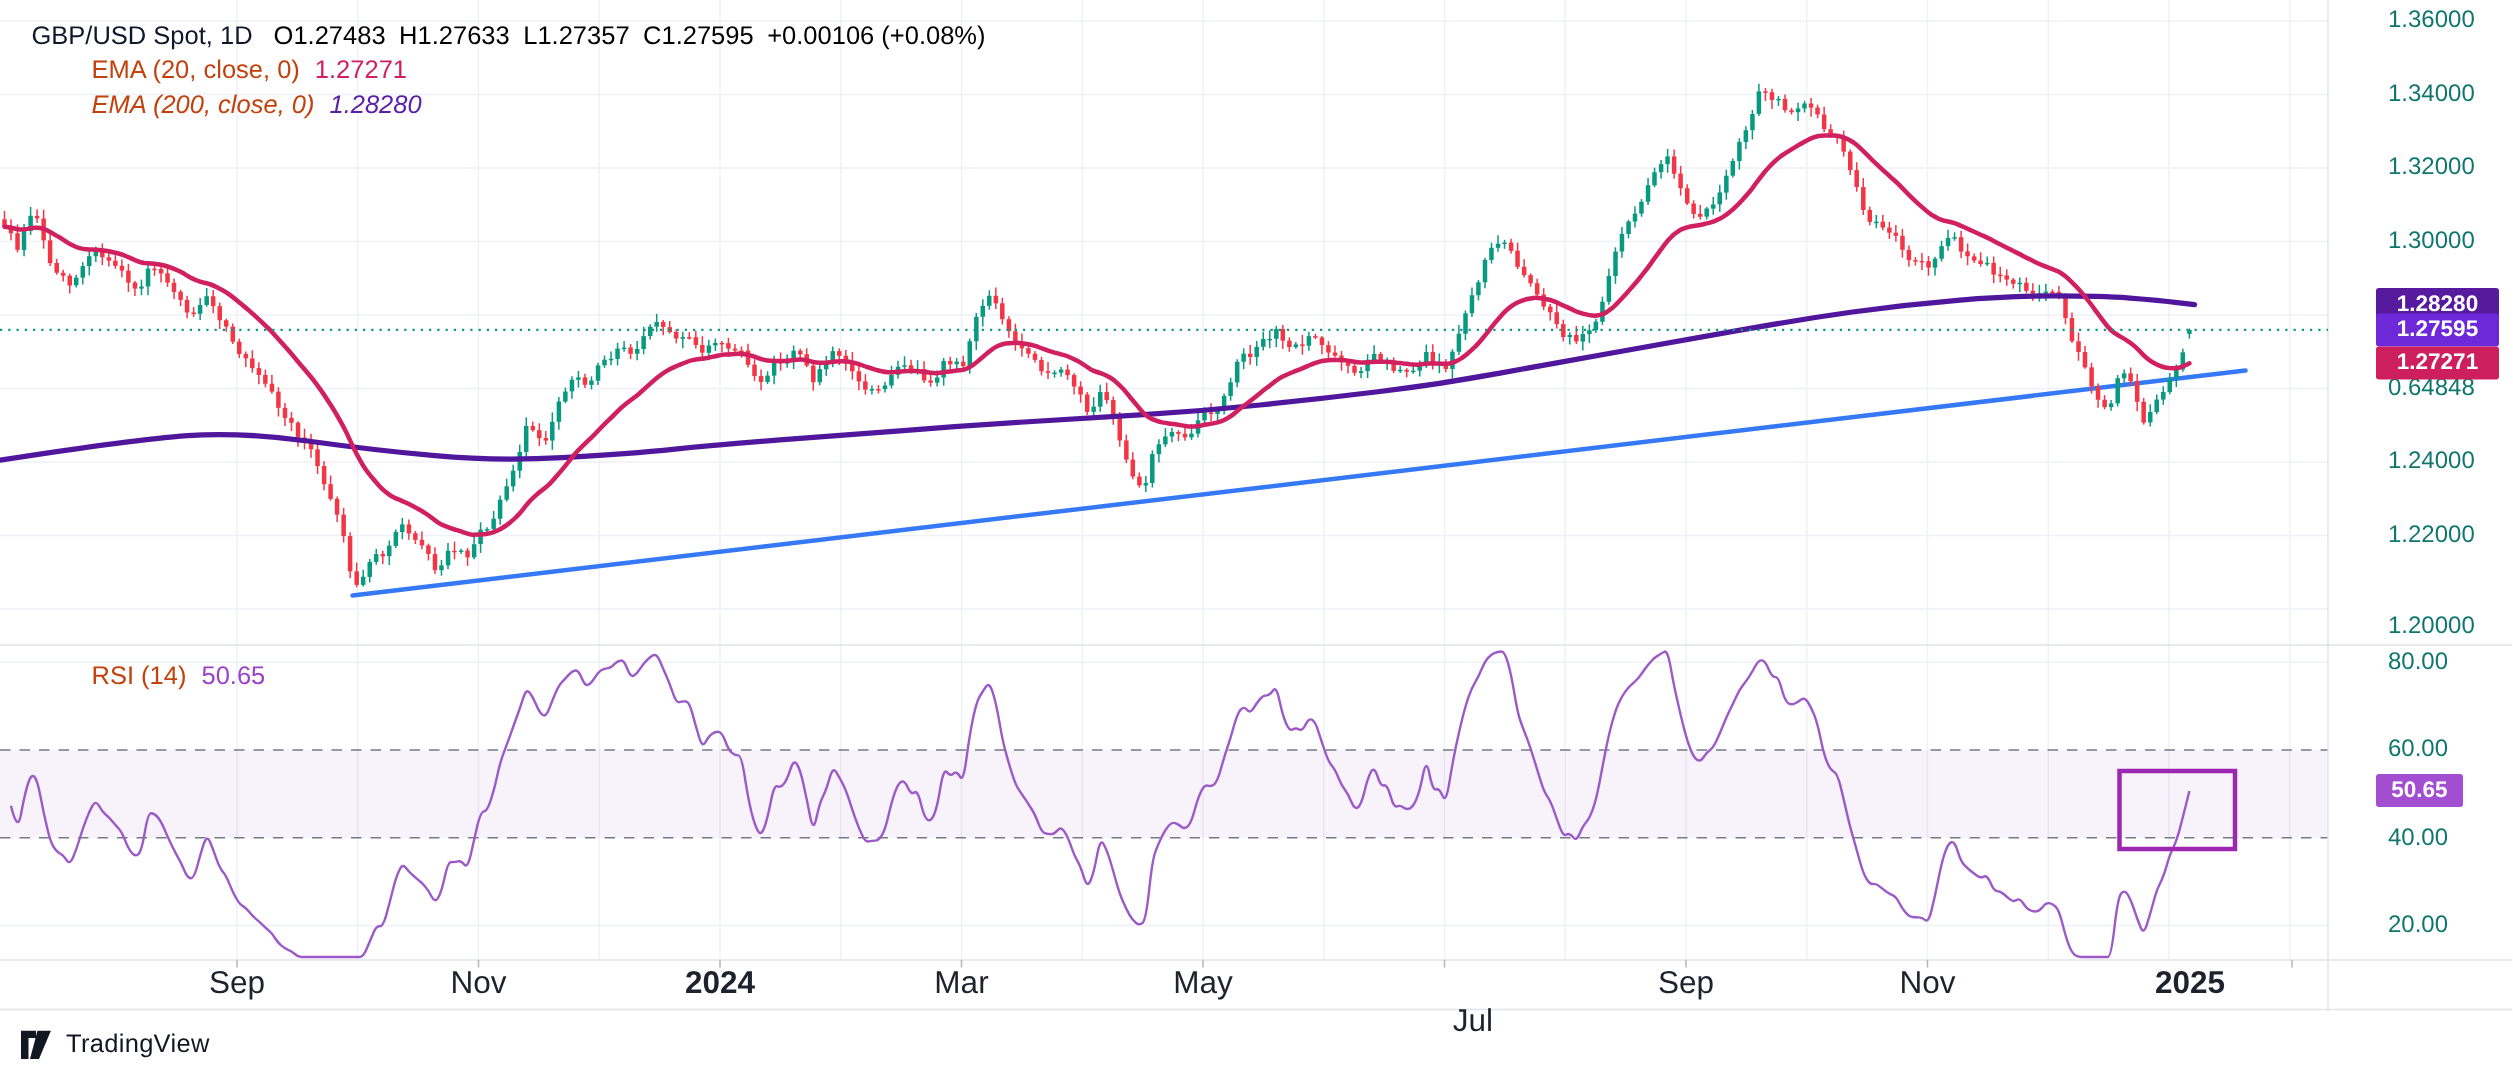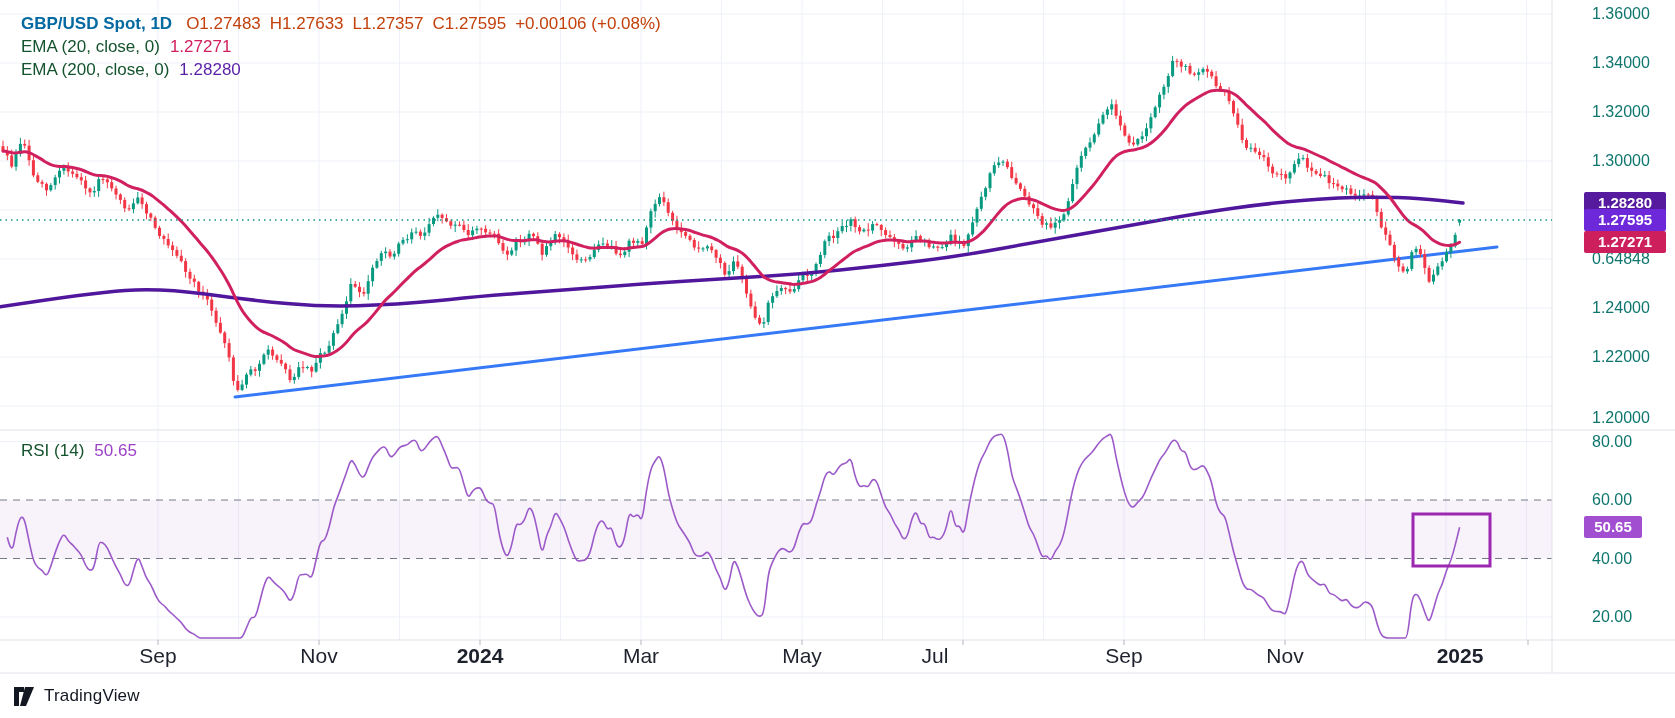--- a/index.html
+++ b/index.html
@@ -1,22 +1,22 @@
 <!DOCTYPE html>
 <html><head>
 <meta charset="utf-8">
 <style>
   html,body{margin:0;padding:0;background:#fff;}
   #app{position:relative;width:1675px;height:718px;background:#fff;overflow:hidden;
        font-family:"Liberation Sans",sans-serif;color:#131722;}
   #chart-svg{position:absolute;left:0;top:0;}
   .legend{position:absolute;left:21px;font-size:17px;white-space:nowrap;z-index:5;}
-  .legend .sym{color:#0369a1;margin-right:14px;font-weight:bold;}
-  .legend .ohlc-item{color:#c2410c;margin-right:9px;}
-  .legend .lbl{color:#14532d;margin-right:10px;}
+  .legend .sym{color:#0f172a;margin-right:14px;}
+  .legend .ohlc-item{color:#000000;margin-right:9px;}
+  .legend .lbl{color:#c2410c;margin-right:10px;margin-left:40px;}
   .v-ema20{color:#d1205f;}
   .v-ema200{color:#5a1fa8;}
   .v-rsi{color:#9c42c8;}
   .axis-label{position:absolute;left:1592px;font-size:16px;color:#0f766e;line-height:20px;z-index:4;}
   .badge{position:absolute;left:1584px;width:82px;height:22px;line-height:22px;border-radius:2px;
          text-align:center;color:#fff;font-size:15px;font-weight:700;z-index:6;}
   .rsi-badge{width:58px;}
   .time-label{position:absolute;top:646px;transform:translateX(-50%);font-size:21px;
               color:#1e222d;line-height:20px;z-index:4;white-space:nowrap;}
   .time-label.bold{font-weight:700;}
@@ -755,21 +755,21 @@
       <path d="M7.3,537.2Q11.7,555.1 13.9,543.4Q16.0,531.7 18.2,523.9Q20.4,516.0 22.6,517.5Q24.7,519.1 26.9,530.5Q29.1,542.0 31.3,551.4Q33.4,560.9 35.6,564.4Q37.8,567.9 40.0,569.0Q42.1,570.0 44.3,573.4Q46.5,576.8 48.7,571.7Q50.8,566.6 53.0,559.5Q55.2,552.3 57.4,546.6Q59.5,540.9 61.7,537.1Q63.9,533.3 66.0,537.2Q68.2,541.2 70.4,543.0Q72.6,544.7 74.7,547.3Q76.9,549.9 79.1,552.3Q81.3,554.7 83.4,560.3Q85.6,565.9 87.8,568.5Q90.0,571.2 92.1,569.6Q94.3,567.9 96.5,555.0Q98.7,542.0 100.8,542.2Q103.0,542.3 105.2,544.9Q107.4,547.5 109.5,552.6Q111.7,557.8 113.9,562.4Q116.0,566.9 118.2,570.7Q120.4,574.4 122.6,579.7Q124.7,584.9 126.9,585.5Q129.1,586.1 131.3,578.2Q133.4,570.3 135.6,563.3Q137.8,556.2 140.0,561.2Q142.1,566.3 144.3,572.6Q146.5,578.9 148.7,581.4Q150.8,583.9 153.0,589.4Q155.2,594.9 157.4,598.7Q159.5,602.6 161.7,603.9Q163.9,605.1 166.1,607.8Q168.2,610.5 170.4,612.4Q172.6,614.2 174.7,616.3Q176.9,618.5 179.1,620.3Q181.3,622.2 183.4,625.5Q185.6,628.8 187.8,630.6Q190.0,632.4 192.1,633.3Q194.3,634.1 196.5,636.0Q198.7,638.0 200.8,638.0Q203.0,638.0 205.2,638.0Q207.4,638.0 209.5,638.0Q211.7,638.0 213.9,638.0Q216.1,638.0 218.2,638.0Q220.4,638.0 222.6,638.0Q224.7,638.0 226.9,638.0Q229.1,638.0 231.3,638.0Q233.4,638.0 235.6,638.0Q237.8,638.0 240.0,638.0Q242.1,638.0 244.3,632.9Q246.5,627.8 248.7,622.5Q250.8,617.1 253.0,617.5Q255.2,617.9 257.4,610.4Q259.5,603.0 261.7,594.0Q263.9,585.0 266.1,580.3Q268.2,575.6 270.4,578.3Q272.6,581.1 274.8,583.1Q276.9,585.1 279.1,586.8Q281.3,588.4 283.4,591.0Q285.6,593.5 287.8,597.8Q290.0,602.1 292.1,598.5Q294.3,594.9 296.5,584.7Q298.7,574.5 300.8,574.7Q303.0,574.9 305.2,574.3Q307.4,573.7 309.5,576.4Q311.7,579.2 313.9,569.5Q316.1,559.7 318.2,550.5Q320.4,541.3 322.6,540.9Q324.8,540.5 326.9,534.2Q329.1,527.9 331.3,518.0Q333.4,508.2 335.6,502.4Q337.8,496.5 340.0,490.6Q342.1,484.6 344.3,478.5Q346.5,472.5 348.7,465.7Q350.8,458.9 353.0,461.7Q355.2,464.5 357.4,469.7Q359.5,474.9 361.7,476.6Q363.9,478.2 366.1,472.6Q368.2,467.0 370.4,461.9Q372.6,456.8 374.8,454.6Q376.9,452.3 379.1,449.9Q381.3,447.4 383.4,447.0Q385.6,446.5 387.8,452.0Q390.0,457.6 392.1,456.5Q394.3,455.4 396.5,451.7Q398.7,448.1 400.8,446.8Q403.0,445.6 405.2,445.4Q407.4,445.2 409.5,442.8Q411.7,440.5 413.9,440.3Q416.1,440.0 418.2,445.9Q420.4,451.8 422.6,450.4Q424.8,449.0 426.9,445.6Q429.1,442.3 431.3,440.1Q433.5,437.8 435.6,436.8Q437.8,435.7 440.0,440.8Q442.1,445.9 444.3,450.8Q446.5,455.8 448.7,462.3Q450.8,468.8 453.0,468.1Q455.2,467.4 457.4,467.7Q459.5,468.0 461.7,476.1Q463.9,484.3 466.1,491.5Q468.2,498.8 470.4,494.7Q472.6,490.5 474.8,489.1Q476.9,487.7 479.1,487.9Q481.3,488.2 483.5,494.0Q485.6,499.8 487.8,501.7Q490.0,503.6 492.1,503.6Q494.3,503.6 496.5,517.8Q498.7,531.9 500.8,540.8Q503.0,549.7 505.2,553.8Q507.4,557.8 509.5,551.7Q511.7,545.7 513.9,534.3Q516.1,523.0 518.2,524.2Q520.4,525.4 522.6,522.5Q524.8,519.6 526.9,512.9Q529.1,506.1 531.3,509.5Q533.5,513.0 535.6,522.7Q537.8,532.5 540.0,543.9Q542.2,555.4 544.3,545.2Q546.5,534.9 548.7,530.8Q550.8,526.7 553.0,518.9Q555.2,511.0 557.4,514.6Q559.5,518.1 561.7,522.3Q563.9,526.5 566.1,533.2Q568.2,539.9 570.4,546.1Q572.6,552.3 574.8,556.8Q576.9,561.4 579.1,560.9Q581.3,560.4 583.5,560.4Q585.6,560.4 587.8,557.0Q590.0,553.6 592.2,544.2Q594.3,534.9 596.5,528.6Q598.7,522.4 600.8,521.2Q603.0,520.1 605.2,525.0Q607.4,530.0 609.5,528.3Q611.7,526.6 613.9,535.7Q616.1,544.8 618.2,546.4Q620.4,548.1 622.6,543.3Q624.8,538.5 626.9,525.2Q629.1,512.0 631.3,514.9Q633.5,517.7 635.6,515.7Q637.8,513.8 640.0,517.8Q642.2,521.8 644.3,505.6Q646.5,489.5 648.7,478.9Q650.9,468.3 653.0,464.6Q655.2,460.8 657.4,457.7Q659.5,454.6 661.7,461.2Q663.9,467.8 666.1,480.4Q668.2,493.0 670.4,501.1Q672.6,509.3 674.8,516.1Q676.9,522.9 679.1,526.3Q681.3,529.7 683.5,532.8Q685.6,536.0 687.8,539.5Q690.0,542.9 692.2,548.8Q694.3,554.6 696.5,555.4Q698.7,556.2 700.9,556.1Q703.0,555.9 705.2,553.4Q707.4,551.0 709.5,554.2Q711.7,557.5 713.9,563.7Q716.1,570.0 718.2,573.8Q720.4,577.7 722.6,584.9Q724.8,592.1 726.9,587.4Q729.1,582.6 731.3,570.6Q733.5,558.7 735.6,562.5Q737.8,566.3 740.0,573.5Q742.2,580.8 744.3,588.5Q746.5,596.1 748.7,601.2Q750.9,606.2 753.0,609.9Q755.2,613.6 757.4,615.3Q759.6,617.1 761.7,615.3Q763.9,613.6 766.1,593.3Q768.2,573.1 770.4,567.4Q772.6,561.6 774.8,557.3Q776.9,553.0 779.1,550.5Q781.3,548.0 783.5,548.8Q785.6,549.6 787.8,551.3Q790.0,552.9 792.2,550.5Q794.3,548.0 796.5,539.8Q798.7,531.7 800.9,527.3Q803.0,523.0 805.2,523.8Q807.4,524.6 809.6,522.7Q811.7,520.8 813.9,512.7Q816.1,504.7 818.3,498.3Q820.4,491.9 822.6,484.0Q824.8,476.0 826.9,473.3Q829.1,470.6 831.3,473.2Q833.5,475.8 835.6,472.2Q837.8,468.7 840.0,466.1Q842.2,463.6 844.3,463.6Q846.5,463.5 848.7,460.3Q850.9,457.1 853.0,467.2Q855.2,477.3 857.4,482.4Q859.6,487.5 861.7,486.3Q863.9,485.1 866.1,486.3Q868.3,487.5 870.4,483.0Q872.6,478.5 874.8,479.9Q876.9,481.2 879.1,488.2Q881.3,495.1 883.5,501.4Q885.6,507.7 887.8,510.4Q890.0,513.0 892.2,518.3Q894.3,523.5 896.5,526.4Q898.7,529.3 900.9,534.5Q903.0,539.8 905.2,538.3Q907.4,536.8 909.6,527.9Q911.7,518.9 913.9,514.7Q916.1,510.5 918.3,517.4Q920.4,524.4 922.6,523.6Q924.8,522.7 927.0,530.6Q929.1,538.5 931.3,537.6Q933.5,536.7 935.6,538.3Q937.8,539.9 940.0,538.9Q942.2,537.8 944.3,532.7Q946.5,527.6 948.7,516.4Q950.9,505.1 953.0,516.2Q955.2,527.2 957.4,526.3Q959.6,525.3 961.7,530.6Q963.9,535.9 966.1,522.4Q968.3,509.0 970.4,498.6Q972.6,488.2 974.8,479.3Q977.0,470.5 979.1,464.4Q981.3,458.4 983.5,454.8Q985.6,451.2 987.8,446.0Q990.0,440.8 992.2,438.4Q994.3,436.1 996.5,435.3Q998.7,434.6 1000.9,434.3Q1003.0,434.1 1005.2,441.6Q1007.4,449.1 1009.6,462.3Q1011.7,475.5 1013.9,481.5Q1016.1,487.5 1018.3,493.1Q1020.4,498.7 1022.6,506.0Q1024.8,513.2 1027.0,520.3Q1029.1,527.4 1031.3,530.6Q1033.5,533.7 1035.7,539.8Q1037.8,545.9 1040.0,551.8Q1042.2,557.8 1044.3,556.4Q1046.5,555.1 1048.7,558.1Q1050.9,561.2 1053.0,556.0Q1055.2,550.8 1057.4,548.2Q1059.6,545.7 1061.7,539.9Q1063.9,534.1 1066.1,522.8Q1068.3,511.5 1070.4,500.5Q1072.6,489.4 1074.8,481.5Q1077.0,473.5 1079.1,468.8Q1081.3,464.1 1083.5,461.1Q1085.7,458.1 1087.8,456.3Q1090.0,454.5 1092.2,452.0Q1094.3,449.4 1096.5,446.2Q1098.7,443.0 1100.9,440.7Q1103.0,438.4 1105.2,437.1Q1107.4,435.7 1109.6,434.5Q1111.7,433.2 1113.9,445.6Q1116.1,458.0 1118.3,467.3Q1120.4,476.7 1122.6,485.4Q1124.8,494.0 1127.0,499.5Q1129.1,505.0 1131.3,506.5Q1133.5,508.0 1135.7,504.8Q1137.8,501.6 1140.0,500.0Q1142.2,498.3 1144.3,493.8Q1146.5,489.3 1148.7,483.7Q1150.9,478.1 1153.0,473.8Q1155.2,469.5 1157.4,464.6Q1159.6,459.8 1161.7,457.1Q1163.9,454.4 1166.1,451.1Q1168.3,447.7 1170.4,443.7Q1172.6,439.8 1174.8,440.3Q1177.0,440.9 1179.1,446.2Q1181.3,451.5 1183.5,451.4Q1185.7,451.2 1187.8,459.3Q1190.0,467.4 1192.2,468.8Q1194.4,470.2 1196.5,469.0Q1198.7,467.9 1200.9,466.3Q1203.0,464.8 1205.2,468.0Q1207.4,471.3 1209.6,476.9Q1211.7,482.4 1213.9,493.2Q1216.1,503.9 1218.3,508.7Q1220.4,513.4 1222.6,514.5Q1224.8,515.5 1227.0,524.1Q1229.1,532.7 1231.3,542.3Q1233.5,552.0 1235.7,559.2Q1237.8,566.5 1240.0,574.5Q1242.2,582.5 1244.4,586.0Q1246.5,589.5 1248.7,589.3Q1250.9,589.1 1253.0,590.9Q1255.2,592.7 1257.4,594.3Q1259.6,595.8 1261.7,596.8Q1263.9,597.7 1266.1,601.8Q1268.3,605.8 1270.4,608.4Q1272.6,611.1 1274.8,611.3Q1277.0,611.6 1279.1,611.6Q1281.3,611.6 1283.5,613.4Q1285.7,615.2 1287.8,606.4Q1290.0,597.6 1292.2,586.4Q1294.4,575.2 1296.5,568.8Q1298.7,562.3 1300.9,561.5Q1303.1,560.7 1305.2,567.7Q1307.4,574.6 1309.6,576.7Q1311.7,578.8 1313.9,580.7Q1316.1,582.5 1318.3,584.0Q1320.4,585.5 1322.6,584.4Q1324.8,583.3 1327.0,588.5Q1329.1,593.7 1331.3,594.0Q1333.5,594.2 1335.7,596.0Q1337.8,597.8 1340.0,599.6Q1342.2,601.4 1344.4,600.0Q1346.5,598.6 1348.7,602.1Q1350.9,605.6 1353.1,606.7Q1355.2,607.9 1357.4,607.6Q1359.6,607.3 1361.8,604.6Q1363.9,601.8 1366.1,602.1Q1368.3,602.4 1370.4,604.4Q1372.6,606.5 1374.8,615.2Q1377.0,624.0 1379.1,629.8Q1381.3,635.5 1383.5,636.8Q1385.7,638.0 1387.8,638.0Q1390.0,638.0 1392.2,638.0Q1394.4,638.0 1396.5,638.0Q1398.7,638.0 1400.9,638.0Q1403.1,638.0 1405.2,638.0Q1407.4,638.0 1409.6,618.6Q1411.8,599.1 1413.9,596.0Q1416.1,592.8 1418.3,596.1Q1420.4,599.4 1422.6,606.0Q1424.8,612.6 1427.0,618.0Q1429.1,623.4 1431.3,616.3Q1433.5,609.2 1435.7,601.2Q1437.8,593.3 1440.0,589.0Q1442.2,584.7 1444.4,577.2Q1446.5,569.7 1448.7,565.3Q1450.9,560.9 1453.1,552.9Q1455.2,545.0 1457.4,536.2L1459.6,527.3" fill="none" stroke="#9c5ac8" stroke-width="1.6" stroke-linejoin="round"></path>
       <rect x="1413" y="514" width="77" height="52" fill="none" stroke="#9c27b0" stroke-width="3"></rect>
     </svg>
 
   <div class="legend" style="top:14px;">
     <span class="sym">GBP/USD Spot, 1D</span><span id="ohlc-items"><span class="ohlc-item">O1.27483</span><span class="ohlc-item">H1.27633</span><span class="ohlc-item">L1.27357</span><span class="ohlc-item">C1.27595</span><span class="ohlc-item">+0.00106 (+0.08%)</span></span>
   </div>
   <div class="legend" style="top:37px;">
     <span class="lbl">EMA (20, close, 0)</span><span class="v-ema20">1.27271</span>
   </div>
-  <div class="legend" style="top:60px;">
+  <div class="legend" style="top:60px;font-style:italic;">
     <span class="lbl">EMA (200, close, 0)</span><span class="v-ema200">1.28280</span>
   </div>
 
   <div class="legend" style="top:441px;">
     <span class="lbl">RSI (14)</span><span class="v-rsi">50.65</span>
   </div>
 
   <div id="axis-labels">
       <div class="axis-label" style="top: 4px;">1.36000</div>
       <div class="axis-label" style="top: 53px;">1.34000</div>
@@ -787,21 +787,21 @@
       <div class="badge" style="top: 209px; background: #6d28d9;">1.27595</div>
       <div class="badge" style="top: 231px; background: rgb(204, 31, 92);">1.27271</div>
       <div class="badge rsi-badge" style="top: 516.349px; background: rgb(161, 79, 208);">50.65</div>
     </div>
   <div id="time-labels">
       <div class="time-label" style="left: 158px;">Sep</div>
       <div class="time-label" style="left: 319px;">Nov</div>
       <div class="time-label bold" style="left: 480px;">2024</div>
       <div class="time-label" style="left: 641px;">Mar</div>
       <div class="time-label" style="left: 802px;">May</div>
-      <div class="time-label" style="left: 935px;">Jul</div>
+      <div class="time-label" style="left: 982px; margin-top: 25px;">Jul</div>
       <div class="time-label" style="left: 1124px;">Sep</div>
       <div class="time-label" style="left: 1285px;">Nov</div>
       <div class="time-label bold" style="left: 1460px;">2025</div>
     </div>
 
   <div id="footer">
     <svg width="25" height="19" viewBox="0 0 25 19">
       <path d="M0 0 h10 v5 h-5 v14 h-5 z" fill="#131722"></path>
       <path d="M11 0 h9 l-8 19 h-6 z" fill="#131722"></path>
       <circle cx="16.5" cy="2.5" r="0" fill="#131722"></circle>

